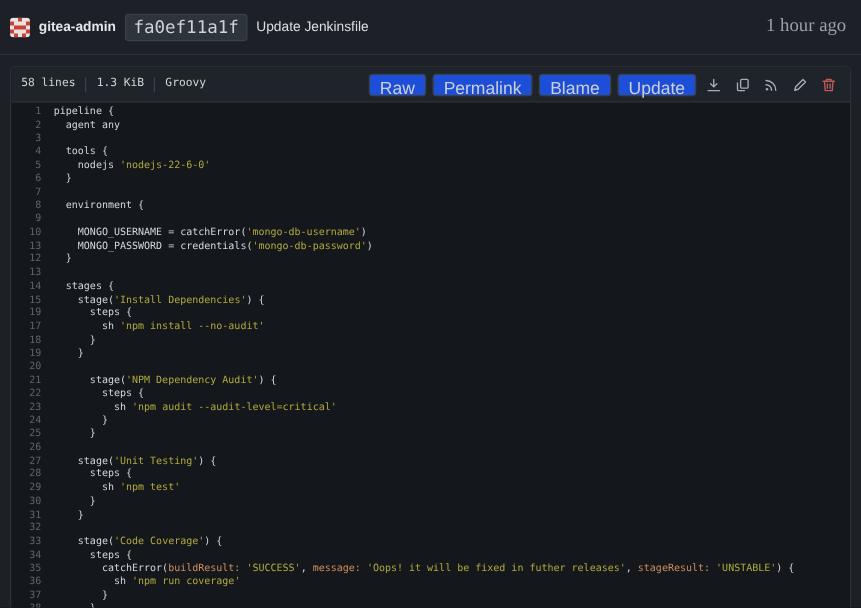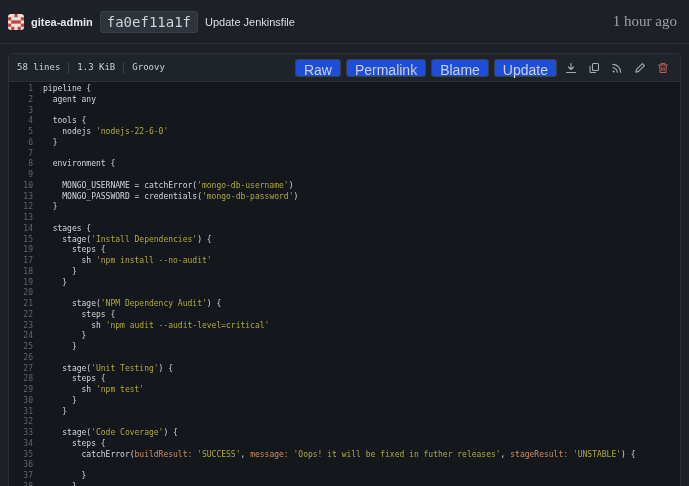--- a/index.html
+++ b/index.html
@@ -301,20 +301,21 @@
       <div class="code-line">
         <span class="ln">34</span>
         <span class="lc"><span class="tok-p">      steps {</span></span>
       </div>
       <div class="code-line">
         <span class="ln">35</span>
         <span class="lc"><span class="tok-p">        catchError(</span><span class="tok-a">buildResult:</span><span class="tok-p"> </span><span class="tok-s">'SUCCESS'</span><span class="tok-p">, </span><span class="tok-a">message:</span><span class="tok-p"> </span><span class="tok-s">'Oops! it will be fixed in futher releases'</span><span class="tok-p">, </span><span class="tok-a">stageResult:</span><span class="tok-p"> </span><span class="tok-s">'UNSTABLE'</span><span class="tok-p">) {</span></span>
       </div>
       <div class="code-line">
         <span class="ln">36</span>
+        <span class="lc"><span class="tok-p">          sh </span><span class="tok-s">'npm run coverage'</span></span>
       </div>
       <div class="code-line">
         <span class="ln">37</span>
         <span class="lc"><span class="tok-p">        }</span></span>
       </div>
       <div class="code-line">
         <span class="ln">38</span>
         <span class="lc"><span class="tok-p">      }</span></span>
       </div>
       <div class="code-line">

